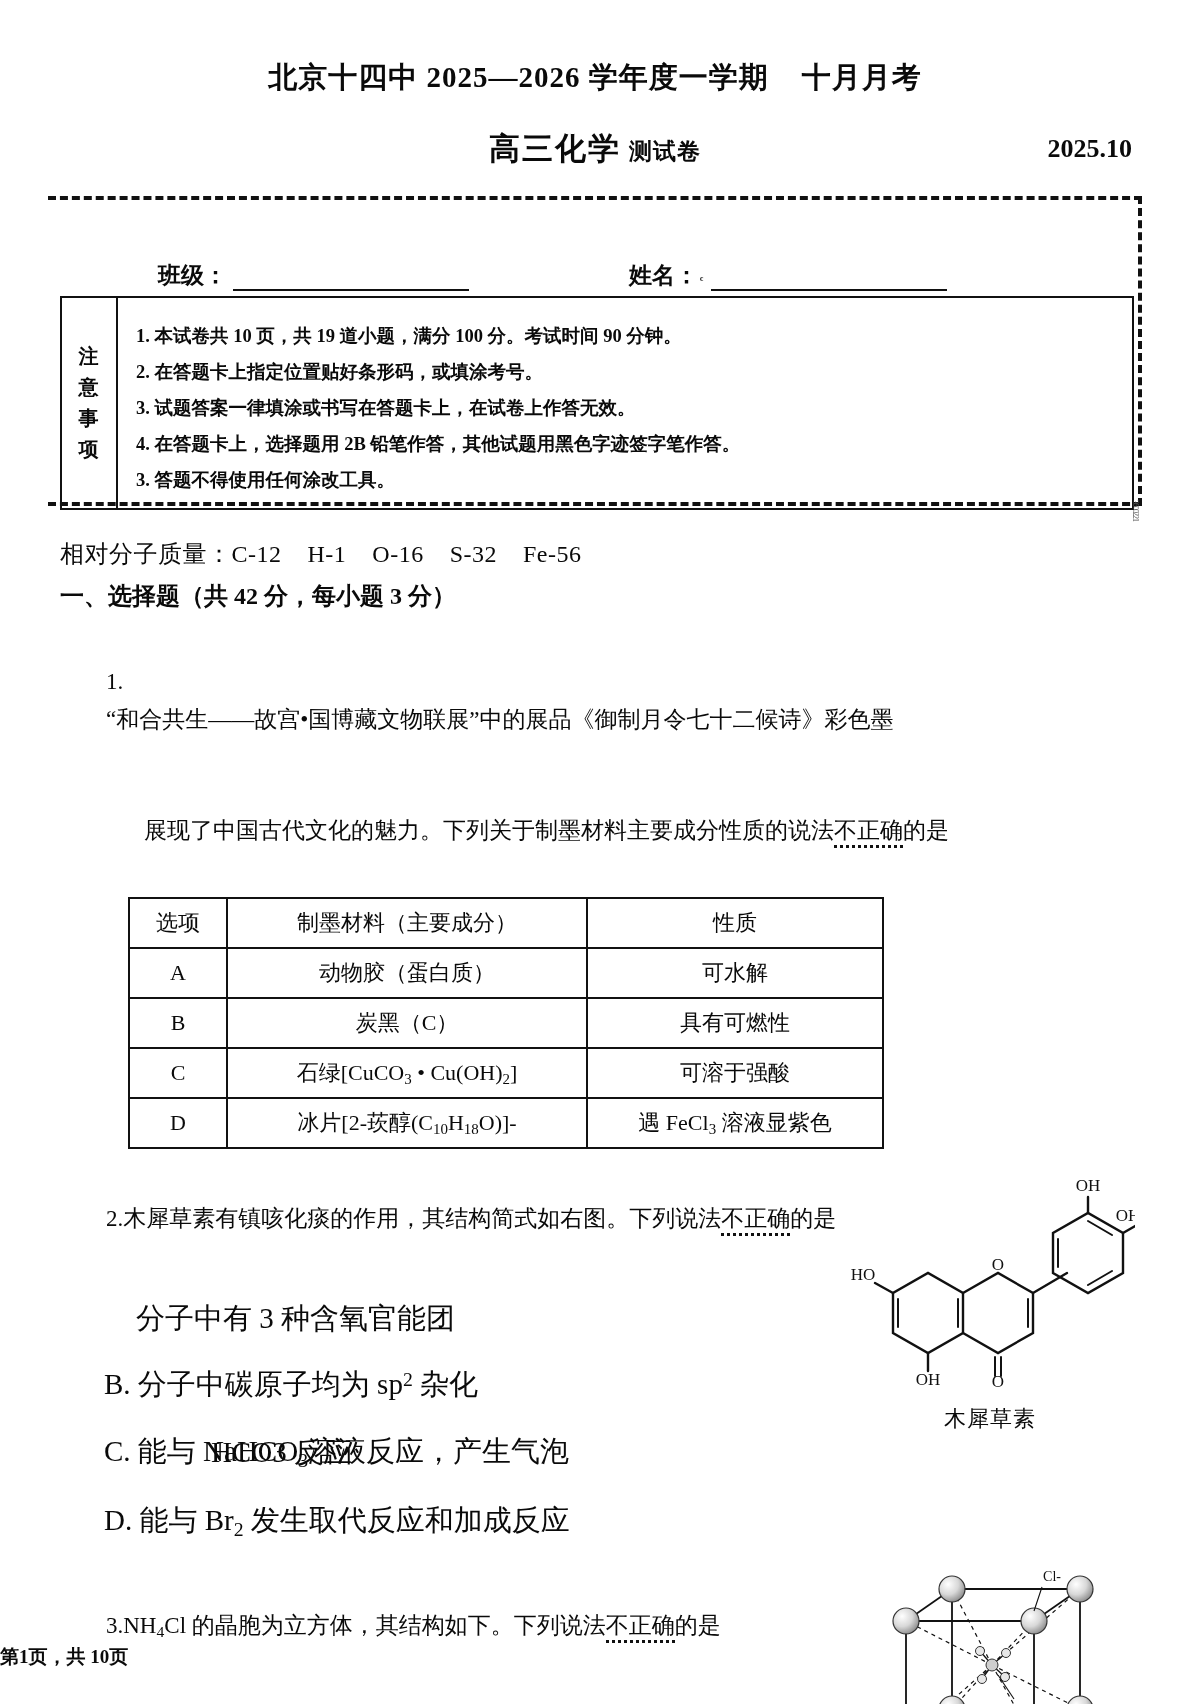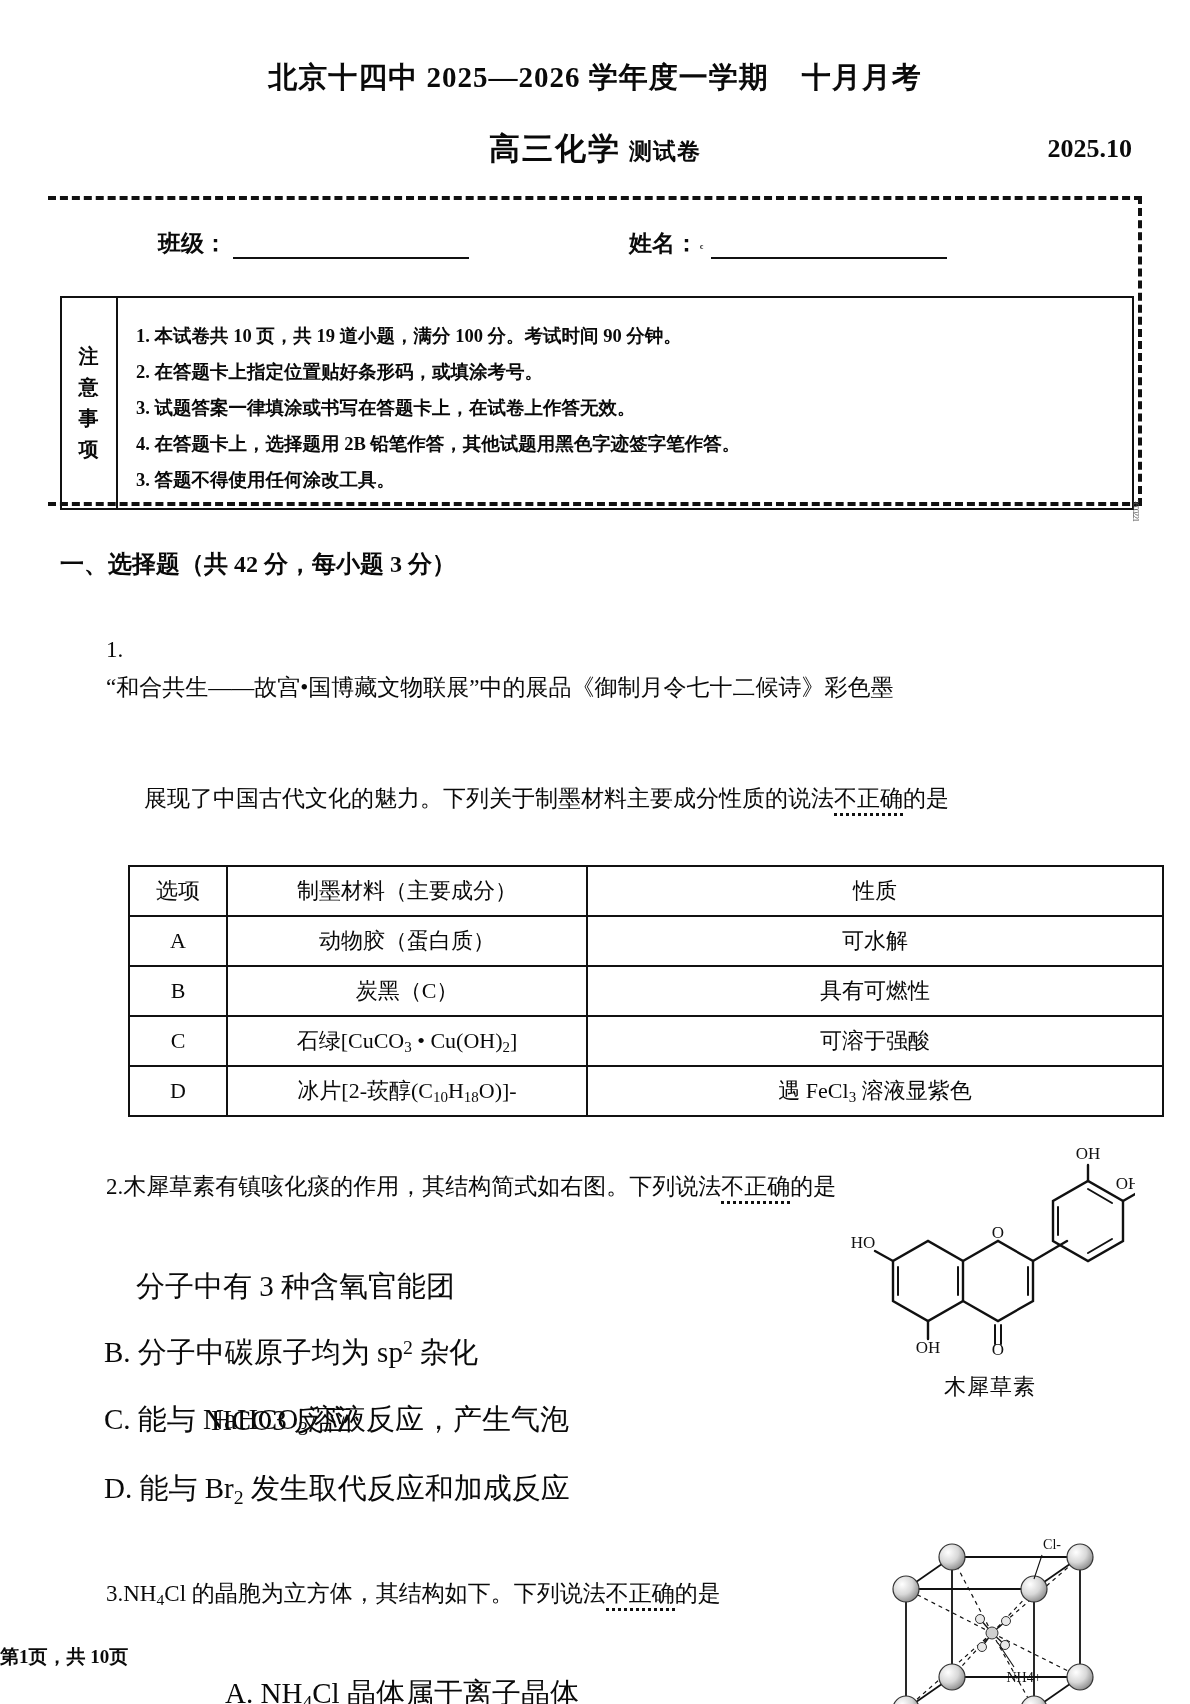--- a/index.html
+++ b/index.html
@@ -96,21 +96,21 @@
   }
   .id-label { white-space: pre; }
   .id-rule {
     display: inline-block;
     border-bottom: 2px solid #111;
     height: 20px;
     margin-left: 6px;
   }
   .id-rule.cls { width: 236px; }
   .id-rule.name { width: 236px; }
-  .id-field.name-field { margin-left: 160px; }
+  .id-field.name-field { margin-left: 160px; margin-top: 32px; }
   .tiny-mark { font-size: 13px; padding: 0 2px 3px 2px; }
 
   
   .notice {
     position: absolute;
     top: 100px;
     left: 12px;
     right: 8px;
     border: 2px solid #111;
     display: flex;
@@ -167,21 +167,21 @@
     border-bottom: 3px dotted #111;
     padding-bottom: 2px;
   }
   sub { font-size: 0.68em; vertical-align: -0.28em; }
   sup { font-size: 0.68em; vertical-align: 0.42em; }
 
   
   table.q-table {
     border-collapse: collapse;
     margin: 10px 0 0 68px;
-    width: 1036px;
+    width: 756px;
     table-layout: fixed;
   }
   table.q-table td {
     border: 2px solid #111;
     height: 44px;
     text-align: center;
     font-size: 22px;
     padding: 2px 4px;
   }
   table.q-table td.c-opt { width: 88px; }
@@ -292,20 +292,21 @@
         <div class="notice-item">4. 在答题卡上，选择题用 2B 铅笔作答，其他试题用黑色字迹签字笔作答。</div>
         <div class="notice-item">3. 答题不得使用任何涂改工具。</div>
       </div>
     </div>
   </div>
 
   <div class="edge-noise">3600221</div>
 
   <div class="content">
 
+    <div class="masses">相对分子质量：C-12    H-1    O-16    S-32    Fe-56</div>
 
     <div class="section-title">一、选择题（共 42 分，每小题 3 分）</div>
 
     <div class="q">
       <div class="q-line">
         <span>1.</span>
         <span>“和合共生——故宫•国博藏文物联展”中的展品《御制月令七十二候诗》彩色墨</span>
       </div>
       <div class="q-line q-indent">
         <span>展现了中国古代文化的魅力。下列关于制墨材料主要成分性质的说法</span><span class="dotted">不正确</span><span>的是</span>

